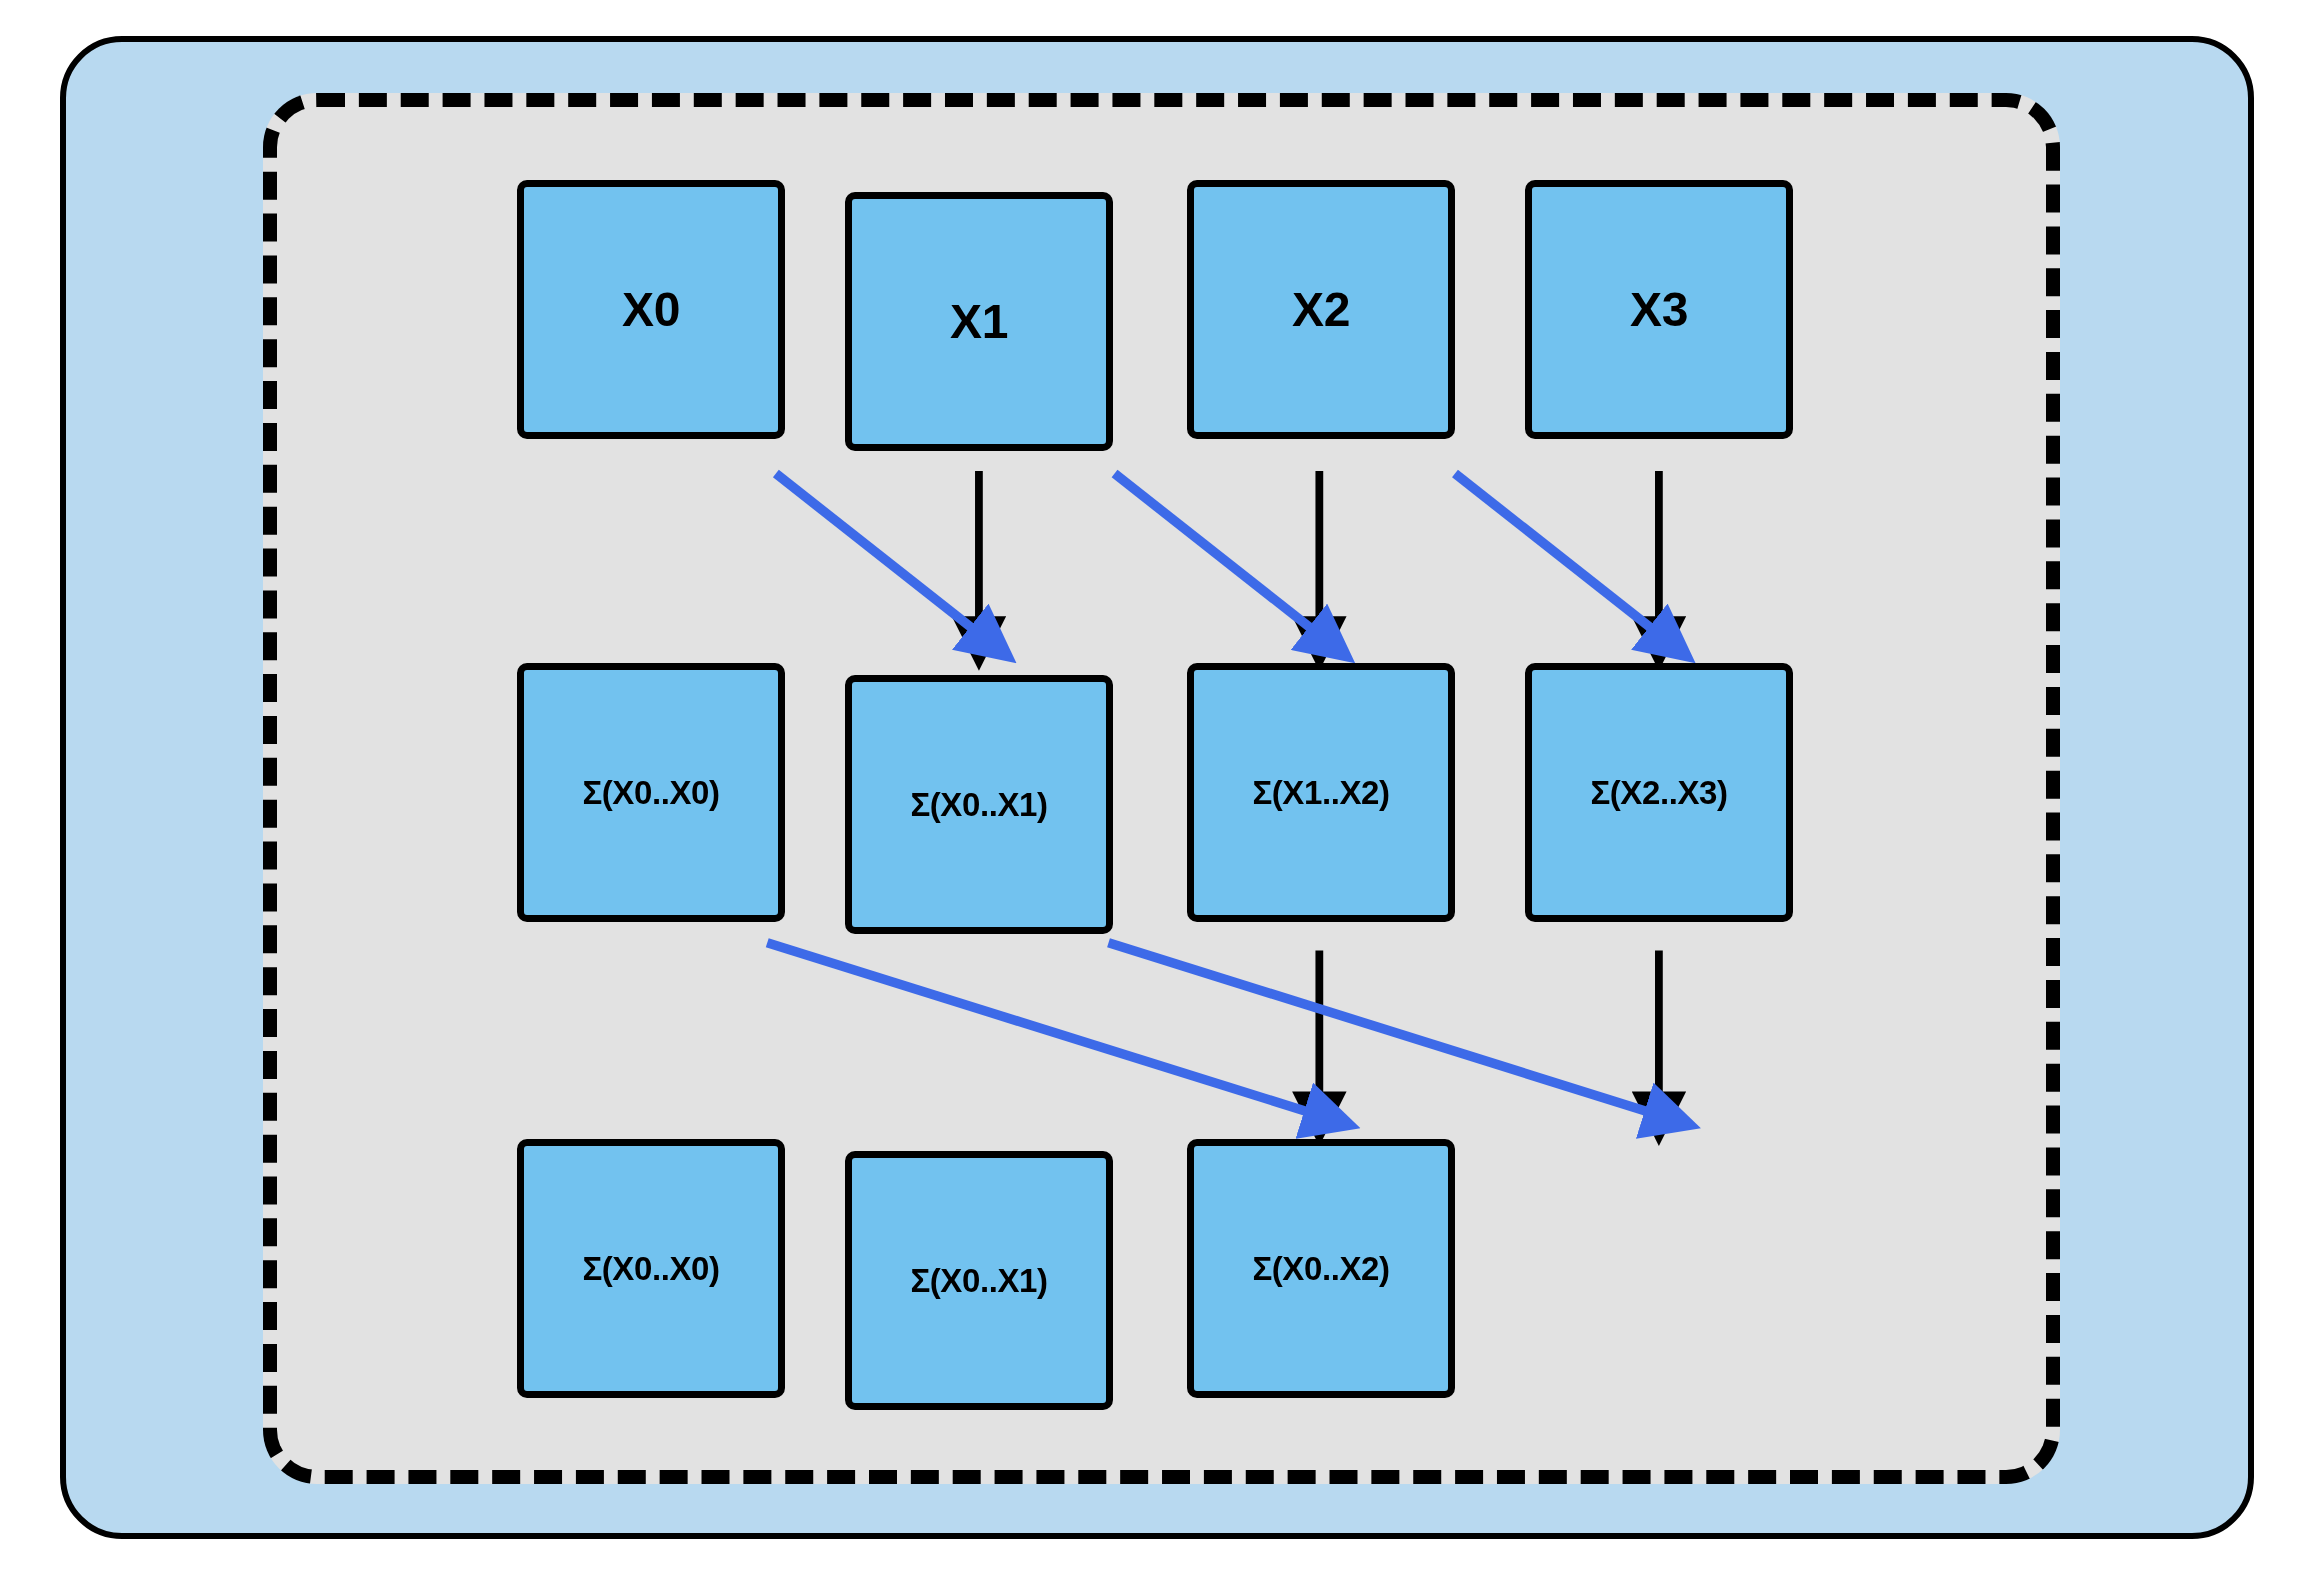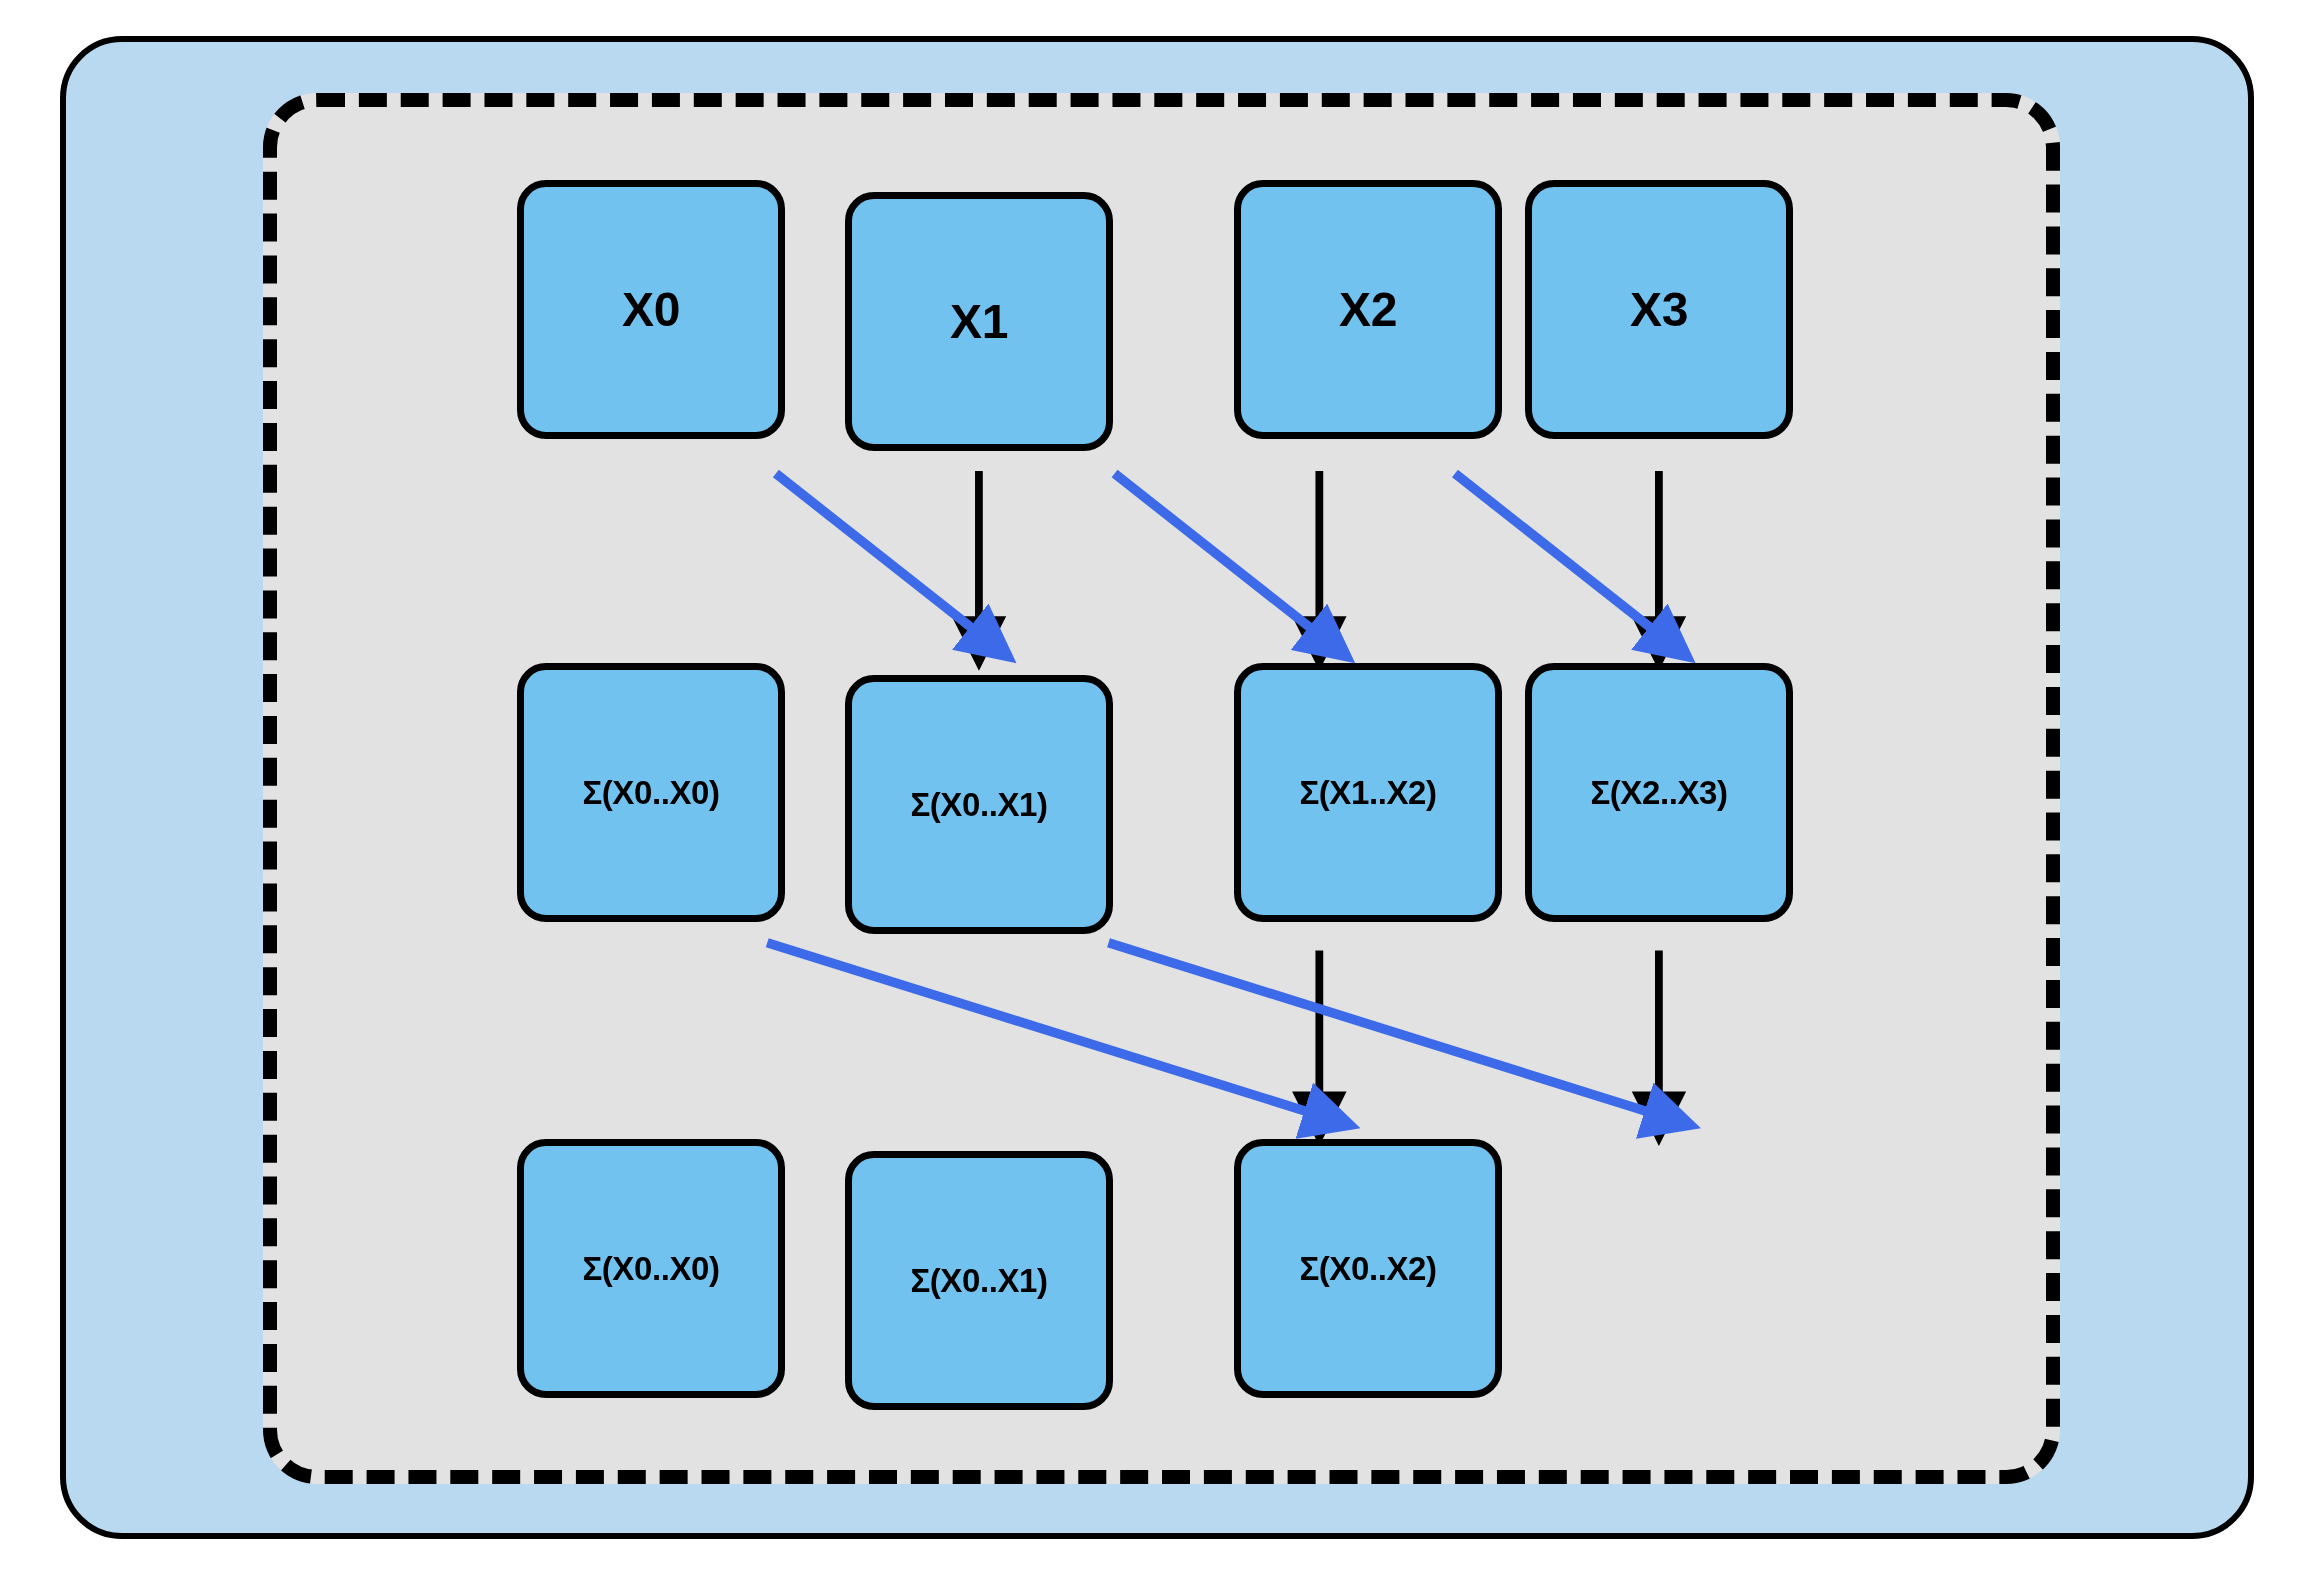--- a/index.html
+++ b/index.html
@@ -47,41 +47,41 @@
     top: 0;
     width: 2319px;
     height: 1583px;
   }
 
   .node {
     position: absolute;
     box-sizing: border-box;
     background: #72c2ef;
     border: 7px solid #000000;
-    border-radius: 29px;
+    border-radius: 10px;
     display: flex;
     align-items: center;
     justify-content: center;
     color: #000000;
     font-weight: bold;
     font-family: "Liberation Sans", sans-serif;
     letter-spacing: -0.4px;
     white-space: nowrap;
   }
   .node.top-label { font-size: 48px; }
   .node.sum-label { font-size: 33px; }
 
   
   .r0 { top: 180px; }
   .r1 { top: 663px; }
   .r2 { top: 1139px; }
 
   .c0 { left: 517px; }
   .c1 { left: 845px; margin-top: 12px; }
-  .c2 { left: 1234px; }
+  .c2 { left: 1187px; }
   .c3 { left: 1525px; }
 
   .node { width: 268px; height: 259px; }
 
   #edge-layer {
     position: absolute;
     left: 0; top: 0;
     width: 2319px;
     height: 1583px;
     pointer-events: none;

